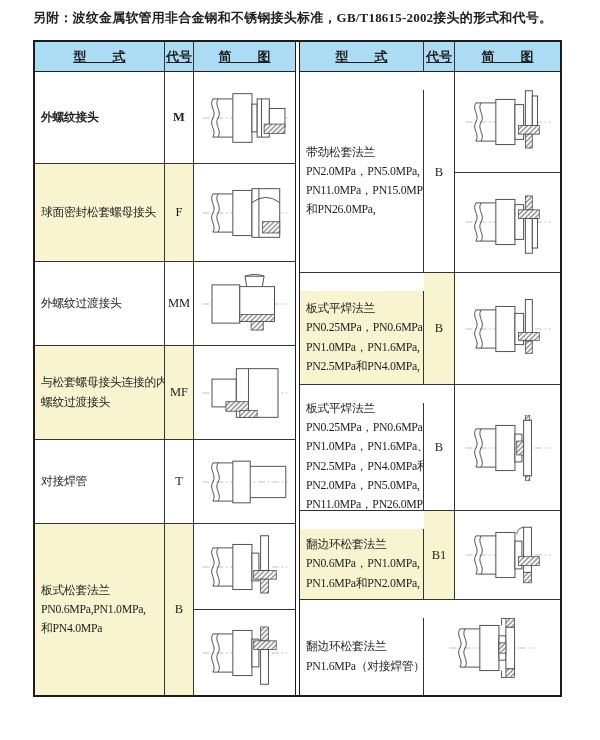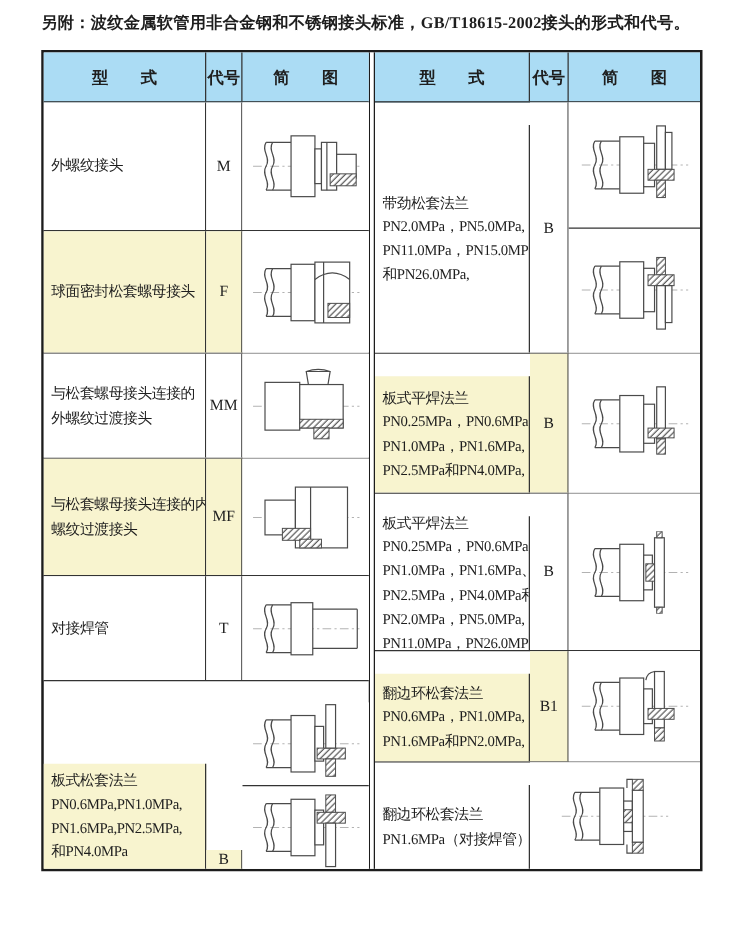--- a/index.html
+++ b/index.html
@@ -15,22 +15,22 @@
   .tableWrap{
     position:absolute;left:33px;top:40px;width:529px;height:657px;
     border:2px solid var(--border,#1c1c1c);box-sizing:border-box;
     display:flex;background:#fff;
   }
   .half{display:flex;flex-direction:column;box-sizing:border-box;min-width:0;}
   .half.left{width:261px;border-right:1.5px solid var(--border,#1c1c1c);}
   .gap{width:3px;background:#fff;flex:none;}
   .half.right{flex:1;border-left:1.5px solid var(--border,#1c1c1c);}
   .hdr{
-    height:40px;flex:none;display:flex;background:var(--header-bg,#abdcf4);
-    border-bottom:1.5px solid #222;box-sizing:border-box;
+    height:30px;flex:none;display:flex;background:var(--header-bg,#abdcf4);
+    border-bottom:1.5px solid #222;box-sizing:border-box;text-decoration:underline;
   }
   .hcell{
     display:flex;align-items:center;justify-content:center;
     font-weight:bold;font-size:13px;border-right:1px solid #333;box-sizing:border-box;
     white-space:nowrap;overflow:hidden;
   }
   .hcell.d{flex:1;border-right:none;}
   .left .hcell.t{width:130px;} .left .hcell.c{width:29px;}
   .right .hcell.t{width:124px;} .right .hcell.c{width:31px;}
   .rows{flex:1;display:flex;flex-direction:column;min-height:0;}
@@ -55,21 +55,21 @@
   <div class="title">另附：波纹金属软管用非合金钢和不锈钢接头标准，GB/T18615-2002接头的形式和代号。</div>
 
   <div class="tableWrap">
     <div class="half left">
       <div class="hdr">
         <div class="hcell t">型　　式</div>
         <div class="hcell c">代号</div>
         <div class="hcell d">简　　图</div>
       </div>
       <div class="rows" id="leftRows">
-          <div class="row" style="height: 103px;">
+          <div class="row" style="height: 92px; font-weight: bold;">
             <div class="cell type">
               <div class="tline">外螺纹接头</div>
             </div>
             <div class="cell code">M</div>
             <div class="cell diag">
               <div class="pane">
                 <svg class="fig" viewBox="0 0 100 76" xmlns="http://www.w3.org/2000/svg">
                   <defs>
                     <pattern id="h1" patternUnits="userSpaceOnUse" width="4" height="4" patternTransform="rotate(45)">
                       <rect width="4" height="4" fill="#fff"></rect>
@@ -114,21 +114,20 @@
                   <rect x="58" y="10" width="32" height="56" fill="#fff" stroke="#4a4a4a" stroke-width="1.1"></rect>
                   <path d="M66,10L66,66" fill="none" stroke="#4a4a4a" stroke-width="1.1"></path>
                   <path d="M58,26q16,-12 32,0" fill="none" stroke="#4a4a4a" stroke-width="1.1"></path>
                   <rect x="70" y="48" width="20" height="13" fill="url(#h2)" stroke="#4a4a4a" stroke-width="0.9"></rect>
                 </svg>
               </div>
             </div>
           </div>
           <div class="row" style="height: 84px;">
             <div class="cell type">
-              <div class="tline">与松套螺母接头连接的</div>
               <div class="tline">外螺纹过渡接头</div>
             </div>
             <div class="cell code">MM</div>
             <div class="cell diag">
               <div class="pane">
                 <svg class="fig" viewBox="0 0 100 76" xmlns="http://www.w3.org/2000/svg">
                   <defs>
                     <pattern id="h3" patternUnits="userSpaceOnUse" width="4" height="4" patternTransform="rotate(45)">
                       <rect width="4" height="4" fill="#fff"></rect>
                       <line x1="1" y1="0" x2="1" y2="4" stroke="#555" stroke-width="1.1"></line>
@@ -190,25 +189,24 @@
                   <path d="M13,16L36,16" fill="none" stroke="#4a4a4a" stroke-width="1.1"></path>
                   <path d="M13,60L36,60" fill="none" stroke="#4a4a4a" stroke-width="1.1"></path>
                   <rect x="36" y="14" width="20" height="48" fill="#fff" stroke="#4a4a4a" stroke-width="1.1"></rect>
                   <path d="M56,20L97,20" fill="none" stroke="#4a4a4a" stroke-width="1.1"></path>
                   <path d="M56,56L97,56" fill="none" stroke="#4a4a4a" stroke-width="1.1"></path>
                   <path d="M97,20L97,56" fill="none" stroke="#4a4a4a" stroke-width="1.1"></path>
                 </svg>
               </div>
             </div>
           </div>
-          <div class="row" style="flex: 1 1 0%; align-items: flex-end;">
+          <div class="row" style="flex: 1 1 0%;">
             <div class="cell type hl">
               <div class="tline">板式松套法兰</div>
               <div class="tline">PN0.6MPa,PN1.0MPa,</div>
-              <div class="tline">PN1.6MPa,PN2.5MPa,</div>
               <div class="tline">和PN4.0MPa</div>
             </div>
             <div class="cell code hl">B</div>
             <div class="cell diag">
               <div class="pane">
                 <svg class="fig" viewBox="0 0 100 76" xmlns="http://www.w3.org/2000/svg">
                   <defs>
                     <pattern id="h6" patternUnits="userSpaceOnUse" width="4" height="4" patternTransform="rotate(45)">
                       <rect width="4" height="4" fill="#fff"></rect>
                       <line x1="1" y1="0" x2="1" y2="4" stroke="#555" stroke-width="1.1"></line>

